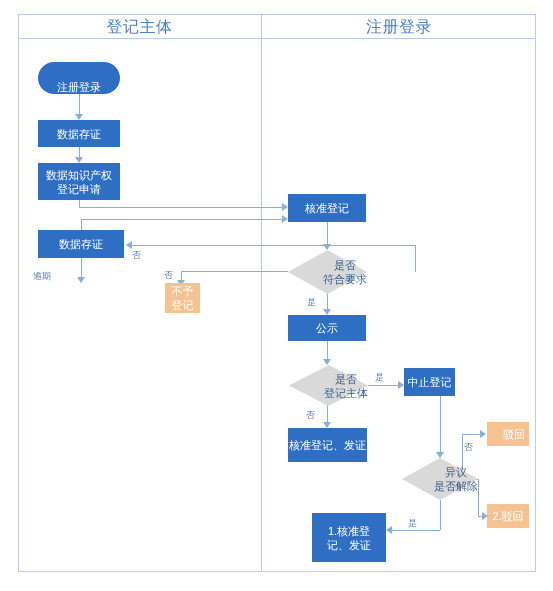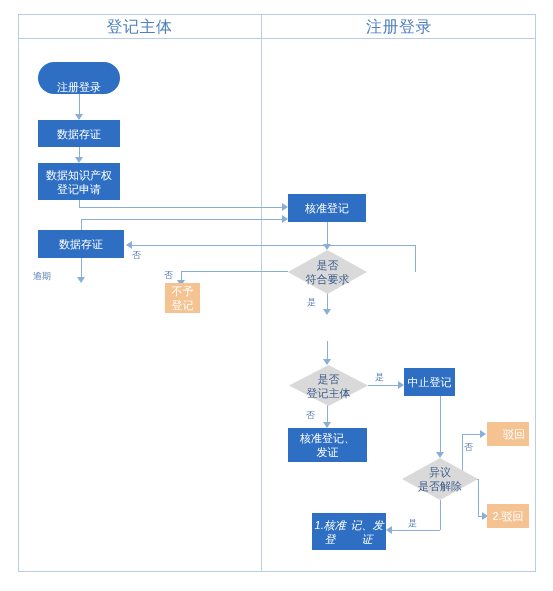--- a/index.html
+++ b/index.html
@@ -41,21 +41,21 @@
   .node{
     position:absolute;box-sizing:border-box;
     display:flex;align-items:center;justify-content:center;
     text-align:center;font-size:11px;line-height:14px;
     color:#ffffff;
   }
   .node.process{background:#2e6fc4;}
   .node.rounded{background:#2e6fc4;border-radius:16px;}
   .node.terminal{background:#f5c392;color:#ffffff;}
   .node.decision{
-    background:transparent;color:#3b5c8a;
+    background:transparent;color:#3b5c8a;justify-content:flex-end;
   }
   .diamond-shape{
     position:absolute;left:0;top:0;width:100%;height:100%;
     background:#d9d9d9;
     clip-path:polygon(50% 0%,100% 50%,50% 100%,0% 50%);
   }
   .diamond-label{
     position:relative;z-index:2;font-size:11px;line-height:14px;
     color:#3b5c8a;
   }
@@ -191,52 +191,55 @@
   </div>
 
   <div class="node decision" style="left:288px;top:250px;width:79px;height:44px;">
     <div class="diamond-shape"></div>
     <div class="diamond-label">
       <div>是否</div>
       <div>符合要求</div>
     </div>
   </div>
 
+  <div class="node process" style="left:288px;top:315px;width:78px;height:26px;">
+    <span>公示</span>
+  </div>
 
   <div class="node decision" style="left:289px;top:365px;width:79px;height:41px;">
     <div class="diamond-shape"></div>
     <div class="diamond-label">
       <div>是否</div>
       <div>登记主体</div>
     </div>
   </div>
 
   <div class="node process" style="left:404px;top:368px;width:51px;height:28px;">
     <span>中止登记</span>
   </div>
 
-  <div class="node process" style="left:288px;top:428px;width:79px;height:34px;flex-direction:column;">
+  <div class="node process" style="left:288px;top:428px;width:79px;height:34px;flex-direction:row;">
     <span>核准登记、</span>
     <span>发证</span>
   </div>
 
   <div class="node decision" style="left:402px;top:458px;width:76px;height:42px;">
     <div class="diamond-shape"></div>
     <div class="diamond-label">
       <div>异议</div>
       <div>是否解除</div>
     </div>
   </div>
 
   <div class="node terminal" style="left:487px;top:422px;width:42px;height:24px;padding-left:12px;">
     <span>驳回</span>
   </div>
 
   <div class="node terminal" style="left:487px;top:504px;width:42px;height:24px;">
     <span>2.驳回</span>
   </div>
 
-  <div class="node process" style="left:312px;top:513px;width:74px;height:37px;flex-direction:row;font-style:italic;">
+  <div class="node process" style="left:312px;top:513px;width:74px;height:49px;flex-direction:column;">
     <span>1.核准登</span>
     <span>记、发证</span>
   </div>
 
 </div>
 
 </body></html>

